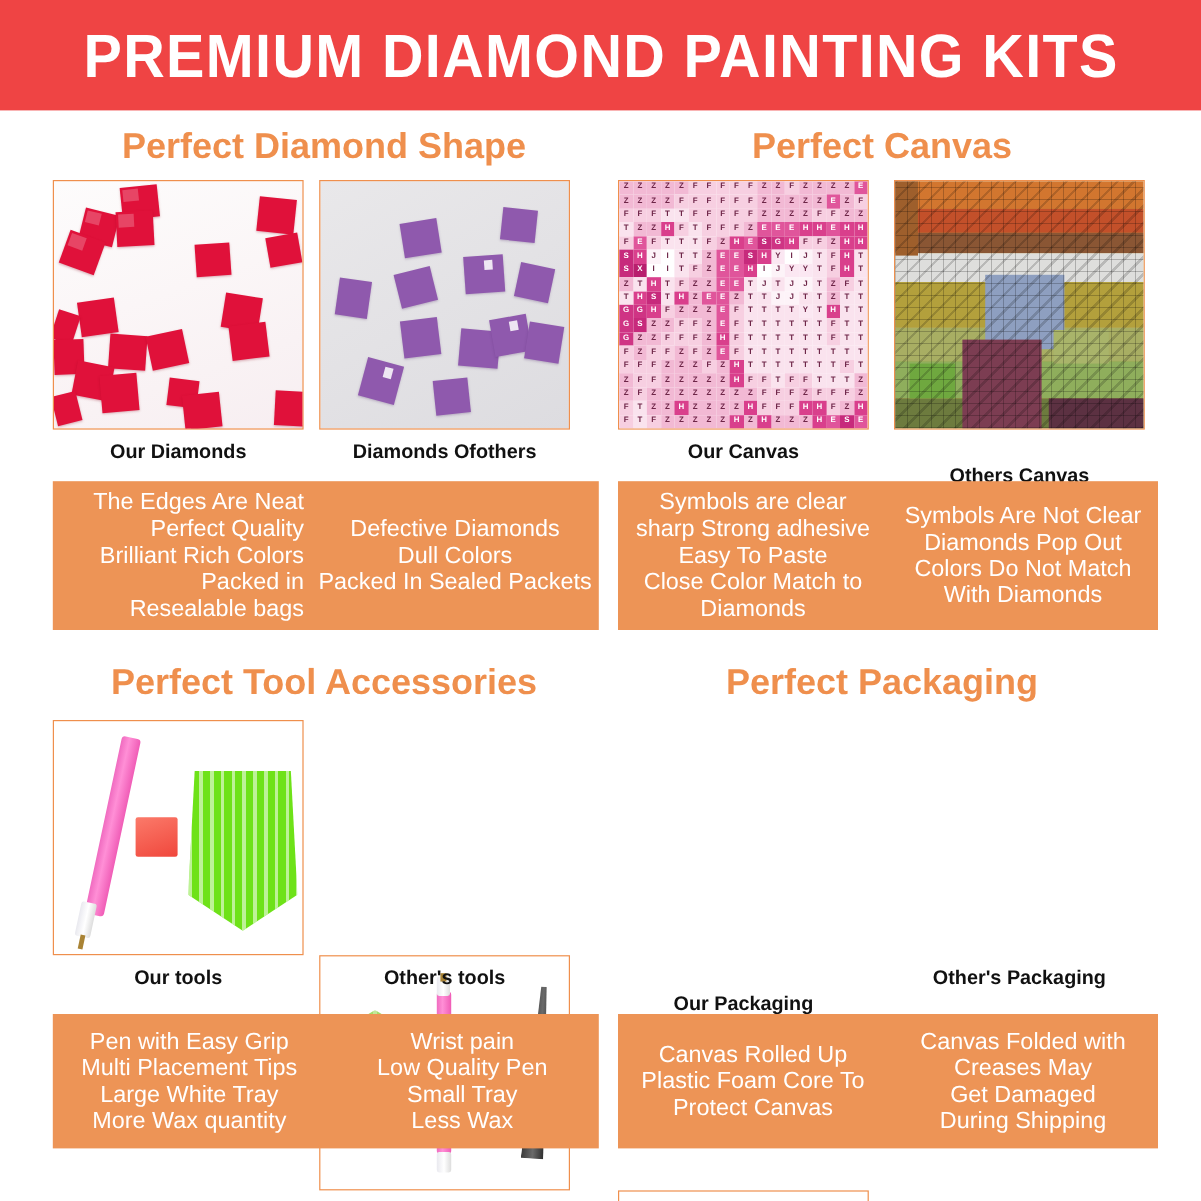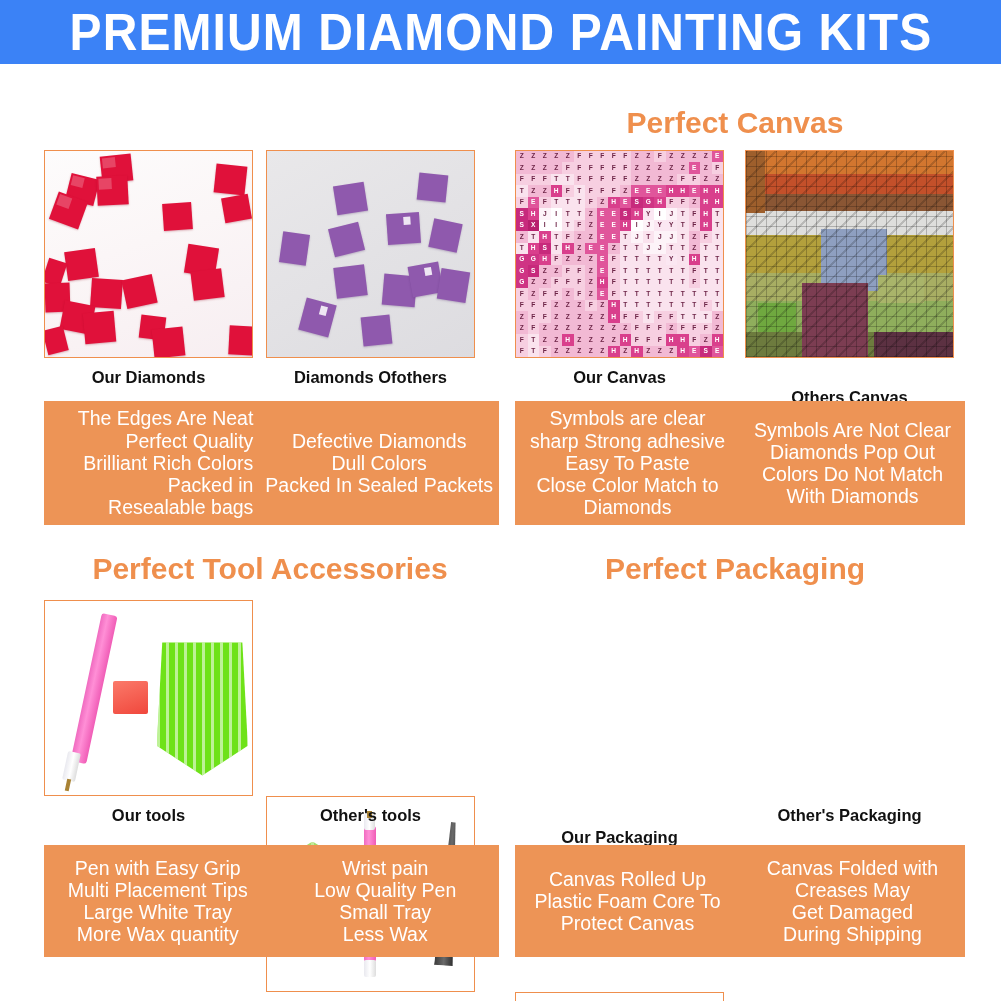--- a/index.html
+++ b/index.html
@@ -6,22 +6,22 @@
   html,body { width:1001px; height:1001px; }
   body {
     font-family:"Liberation Sans", sans-serif;
     background:#ffffff;
     overflow:hidden;
   }
   .page { position:relative; width:1001px; height:1001px; background:#fff; }
 
   
   .header {
-    position:absolute; left:0; top:0; width:1001px; height:64px;
-    background:#3b82f6;
+    position:absolute; left:0; top:0; width:1001px; height:92px;
+    background:#ef4444;
     display:flex; align-items:center; justify-content:center;
   }
   .header-title {
     color:#ffffff;
     font-size:51px;
     font-weight:bold;
     letter-spacing:1.2px;
     font-family:"Liberation Sans Narrow","Liberation Sans",sans-serif;
     transform:scaleX(0.94);
     white-space:nowrap;
@@ -176,20 +176,21 @@
 </style>
 </head>
 <body>
 
 <div class="page">
 
   <div class="header">
     <div class="header-title">PREMIUM DIAMOND PAINTING KITS</div>
   </div>
 
+  <div class="sec-head" id="head-shape">Perfect Diamond Shape</div>
   <div class="sec-head" id="head-canvas">Perfect Canvas</div>
   <div class="sec-head" id="head-tools">Perfect Tool Accessories</div>
   <div class="sec-head" id="head-packaging">Perfect Packaging</div>
 
   <div class="photo redpic" style="left:44px; top:150px; width:209px; height:208px;">
     <div class="rd f" style="left:27%;top:2%;width:15%;height:13%;transform:rotate(-6deg)"></div>
     <div class="rd f" style="left:11%;top:12%;width:14%;height:13%;transform:rotate(14deg)"></div>
     <div class="rd f" style="left:25%;top:12%;width:15%;height:14%;transform:rotate(-3deg)"></div>
     <div class="rd f" style="left:4%;top:22%;width:15%;height:14%;transform:rotate(20deg)"></div>
     <div class="rd" style="left:57%;top:25%;width:14%;height:13%;transform:rotate(-4deg)"></div>

